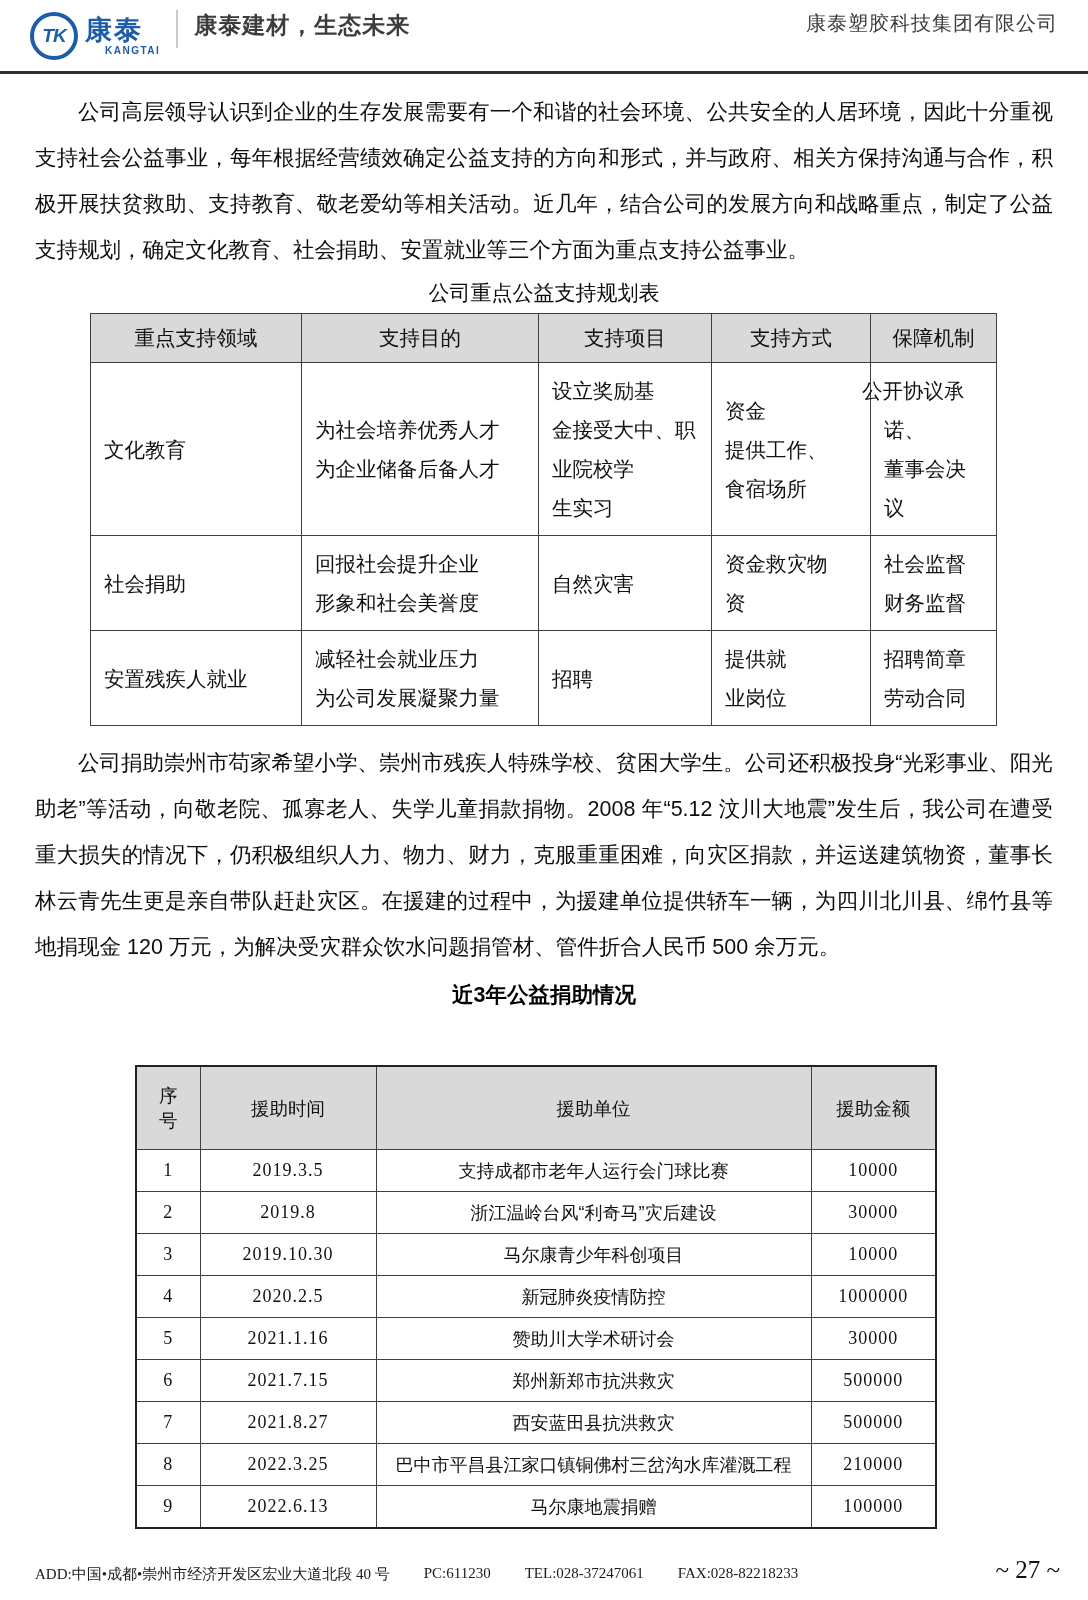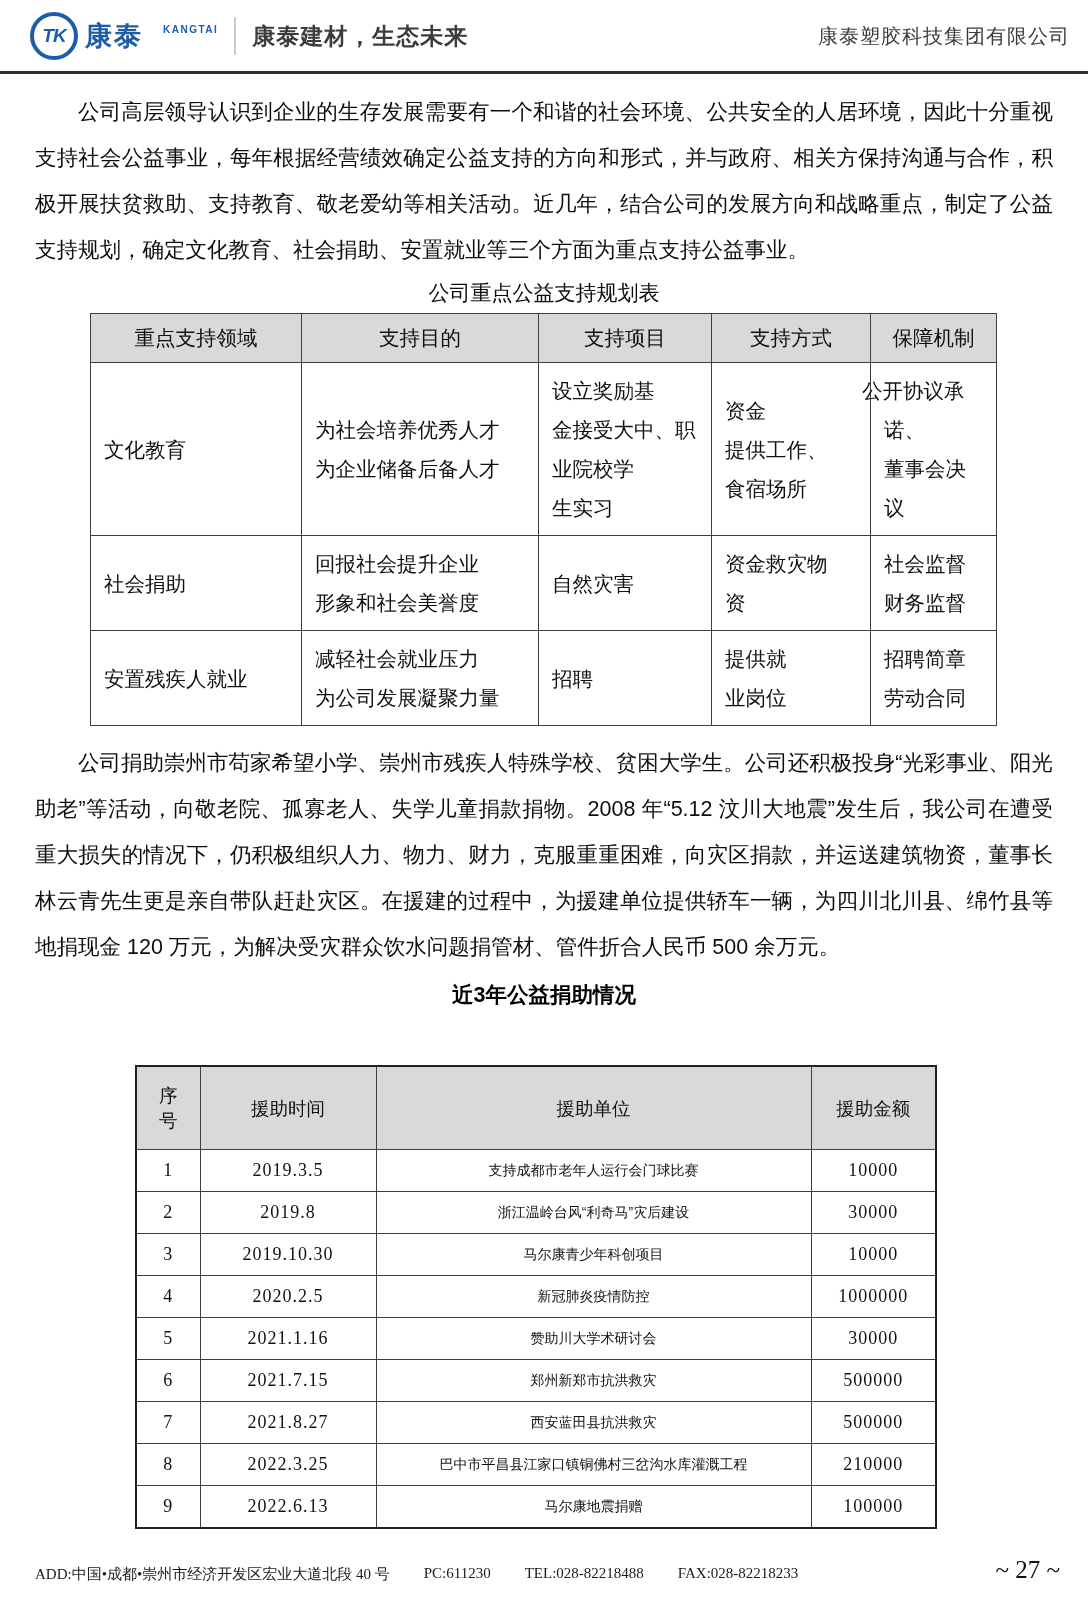--- a/index.html
+++ b/index.html
@@ -3,34 +3,34 @@
 <meta charset="utf-8">
 <style>
   html,body{margin:0;padding:0;background:#fff;}
   .page{
     width:1088px;height:1600px;position:relative;background:#ffffff;
     font-family:"Liberation Sans","DejaVu Sans",sans-serif;color:#111;
     overflow:hidden;margin:0 auto;
   }
   
   .header{
-    display:flex;align-items:center;
-    padding:10px 18px 9px 30px;
+    display:flex;
+    padding:10px 30px 9px 30px;
     border-bottom:3px solid #2e2e2e;
     height:52px;
   }
   .logo{display:flex;align-items:center;}
   .logo-circle{
     width:40px;height:40px;border-radius:50%;
     border:4px solid #1d5ca8;color:#1d5ca8;
     display:flex;align-items:center;justify-content:center;
     font-weight:bold;font-style:italic;font-size:19px;letter-spacing:-1px;
     flex:none;
   }
-  .logo-text{display:flex;flex-direction:row;margin-left:7px;line-height:1;}
+  .logo-text{display:flex;flex-direction:column;margin-left:7px;line-height:1;}
   .logo-cn{color:#1d5ca8;font-weight:bold;font-size:27px;letter-spacing:2px;}
   .logo-en{color:#1d5ca8;font-weight:bold;font-size:10px;letter-spacing:1.5px;margin-top:2px;margin-left:20px;}
   .logo-divider{width:2px;height:38px;background:#c9c9c9;margin:0 16px;}
   .tagline{font-size:23px;font-weight:bold;color:#3c3c3c;letter-spacing:1px;}
   .company{margin-left:auto;font-size:20px;color:#3a3a3a;letter-spacing:1px;}
   
   .content{padding:0 35px;}
   .body-text{
     font-size:21.5px;line-height:46px;text-align:justify;
     text-indent:2em;color:#0d0d0d;margin:0;
@@ -57,21 +57,21 @@
     text-align:center;font-size:21.5px;font-weight:bold;color:#000;
     margin:10px 0 0 0;
   }
   
   .tbl2{margin:56px 0 0 100px;width:800px;table-layout:fixed;border:2px solid #222;}
   .tbl2 th{
     background:#d9d9d9;border:1px solid #3f3f3f;
     font-weight:normal;font-size:18.5px;height:44px;text-align:center;padding:16px;
   }
   .tbl2 td{
-    border:1px solid #3f3f3f;font-size:14px;height:41px;
+    border:1px solid #3f3f3f;font-size:18px;height:41px;
     text-align:center;padding:0 6px;vertical-align:middle;
   }
   .tbl2 td:nth-child(1),.tbl2 td:nth-child(2),.tbl2 td:nth-child(4){
     font-family:"Liberation Serif","DejaVu Serif",serif;font-size:18px;letter-spacing:1px;
   }
   
   .footer{
     position:absolute;left:35px;right:28px;bottom:16px;
     display:flex;align-items:flex-end;text-align:right;
   }
@@ -239,19 +239,19 @@
           </tr>
         </tbody>
     </table>
 
   </div>
 
   <div class="footer">
     <div class="footer-left">
       <span>ADD:中国•成都•崇州市经济开发区宏业大道北段 40 号</span>
       <span>PC:611230</span>
-      <span>TEL:028-82218488</span>
+      <span>TEL:028-37247061</span>
       <span>FAX:028-82218233</span>
     </div>
     <div class="page-num">~ 27 ~</div>
   </div>
 
 </div>
 
 </body></html>

